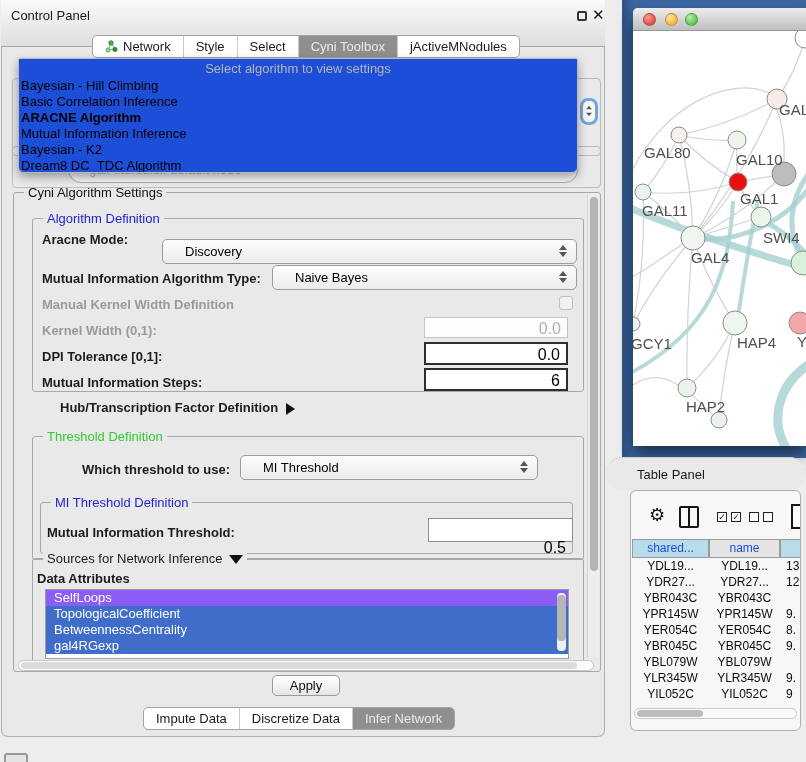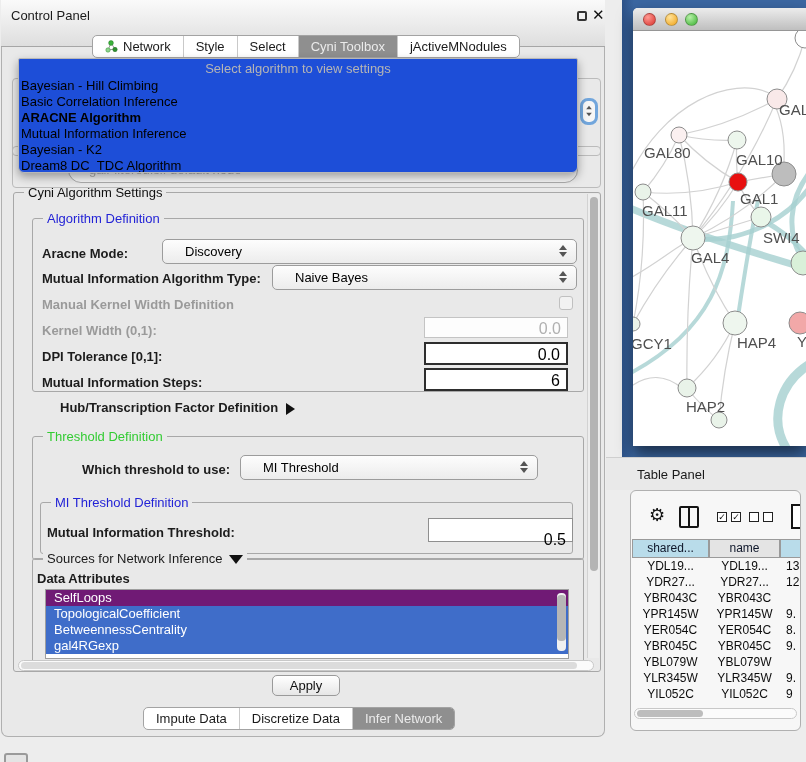--- a/index.html
+++ b/index.html
@@ -100,34 +100,34 @@
   .netwin { left:633px; top:8px; width:173px; height:438px; background:#fff;
             border-radius:5px 0 0 0; box-shadow:0 8px 16px rgba(0,0,0,0.55); }
   .netwin-titlebar { left:0; top:0; width:100%; height:23px;
             background:linear-gradient(#ececec,#bfbfbf); border-bottom:1px solid #969696;
             border-radius:5px 0 0 0; }
   .light { position:absolute; top:5px; width:13px; height:13px; border-radius:50%;
            border:1px solid rgba(0,0,0,0.25); }
   .netcanvas { left:0; top:23px; width:173px; height:415px; overflow:hidden; }
 
   .tp-bar { left:606px; top:457px; width:200px; height:33px; background:#e9e9e9;
-            border-top:1px solid #cfcfcf; }
+            border-top:1px solid #cfcfcf;border-radius:16px; }
   .tp-title { left:31px; top:9px; font-size:13px; color:#1a1a1a; }
   .tp-box { left:630px; top:490px; width:171px; height:241px; background:#f7f7f7;
             border:1px solid #b0b0b0; border-radius:6px; overflow:hidden; }
   .gear { position:absolute; font-size:18px; color:#141414;
           font-family:"DejaVu Sans","Liberation Sans",sans-serif; }
   .colicon { position:absolute; width:20px; height:22px; border:2px solid #141414; border-radius:2px; }
   .colicon:before { content:""; position:absolute; left:7px; top:0; width:2px; height:18px; background:#141414; }
   .cb { position:absolute; width:10px; height:10px; border:1.5px solid #222; background:#fff;
         font-size:9px; line-height:9px; text-align:center; color:#111; }
   .pageicon { position:absolute; width:16px; height:25px; border:2px solid #141414; background:#fff; }
 
   .th-cell { position:absolute; height:19px; border:1px solid #9a9a9a; font-size:12px;
-             text-align:center; line-height:17px; color:#0f172a; }
+             text-align:center; line-height:17px; color:#1d4ed8; }
   .tr-row { position:absolute; left:0; width:168px; height:16px; font-size:12px; color:#0d0d0d; }
   .td { position:absolute; top:0; height:16px; line-height:16px; text-align:center; overflow:hidden; }
 
   .frag-btn { left:4px; top:753px; width:24px; height:12px; border:2px solid #9a9a9a;
               border-radius:3px; background:#e4e4e4; }
 </style>
 </head>
 <body>
 
 <div class="stage">
@@ -192,21 +192,21 @@
     <span class="legend">Cyni Algorithm Settings</span>
   </div>
   <div class="abs vscroll">
       <span class="thumb"></span>
     </div>
 
   <div class="abs group" style="left:32px;top:218px;width:552px;height:174px;">
     <span class="legend blue">Algorithm Definition</span>
   </div>
 
-  <span class="lbl" style="left:42px;top:246px;">Aracne Mode:</span>
+  <span class="lbl" style="left:42px;top:232px;">Aracne Mode:</span>
   <div class="combo" style="left:162px;top:239px;width:415px;height:25px;">
     <span class="val">Discovery</span>
     <span class="stepper">
         <span class="tri-up"></span>
         <span class="tri-dn"></span>
       </span>
   </div>
 
   <span class="lbl" style="left:42px;top:271px;">Mutual Information Algorithm Type:</span>
   <div class="combo" style="left:272px;top:265px;width:305px;height:25px;">
@@ -242,31 +242,31 @@
     <span class="stepper">
         <span class="tri-up"></span>
         <span class="tri-dn"></span>
       </span>
   </div>
 
   <div class="abs group" style="left:40px;top:502px;width:533px;height:52px;">
     <span class="legend blue">MI Threshold Definition</span>
   </div>
   <span class="lbl" style="left:47px;top:525px;">Mutual Information Threshold:</span>
-  <div class="field mid" style="left:428px;top:518px;width:145px;height:24px;padding-top:12px;">0.5</div>
+  <div class="field mid" style="left:428px;top:518px;width:145px;height:24px;padding-top:20px;">0.5</div>
 
   <div class="abs group" style="left:32px;top:558px;width:552px;height:106px;">
     <span class="legend" style="color:#1a1a1a;">
       <span>Sources for Network Inference</span><span class="tri-down-b"></span>
     </span>
   </div>
   <span class="lbl" style="left:37px;top:571px;">Data Attributes</span>
   <div class="listbox" style="left:45px;top:589px;width:524px;height:70px;">
     <div id="attr-items">
-        <div class="list-item" style="background: #701a75;">SelfLoops</div>
+        <div class="list-item" style="background: #8b5cf6;">SelfLoops</div>
         <div class="list-item" style="background: rgb(63, 109, 201);">TopologicalCoefficient</div>
         <div class="list-item" style="background: rgb(63, 109, 201);">BetweennessCentrality</div>
         <div class="list-item" style="background: rgb(63, 109, 201);">gal4RGexp</div>
       </div>
     <span class="list-scroll">
         <span class="list-thumb"></span>
       </span>
   </div>
   <div class="hscroll" style="left:18px;top:660px;width:576px;height:11px;">
     <span class="thumb" style="width:556px;"></span>

